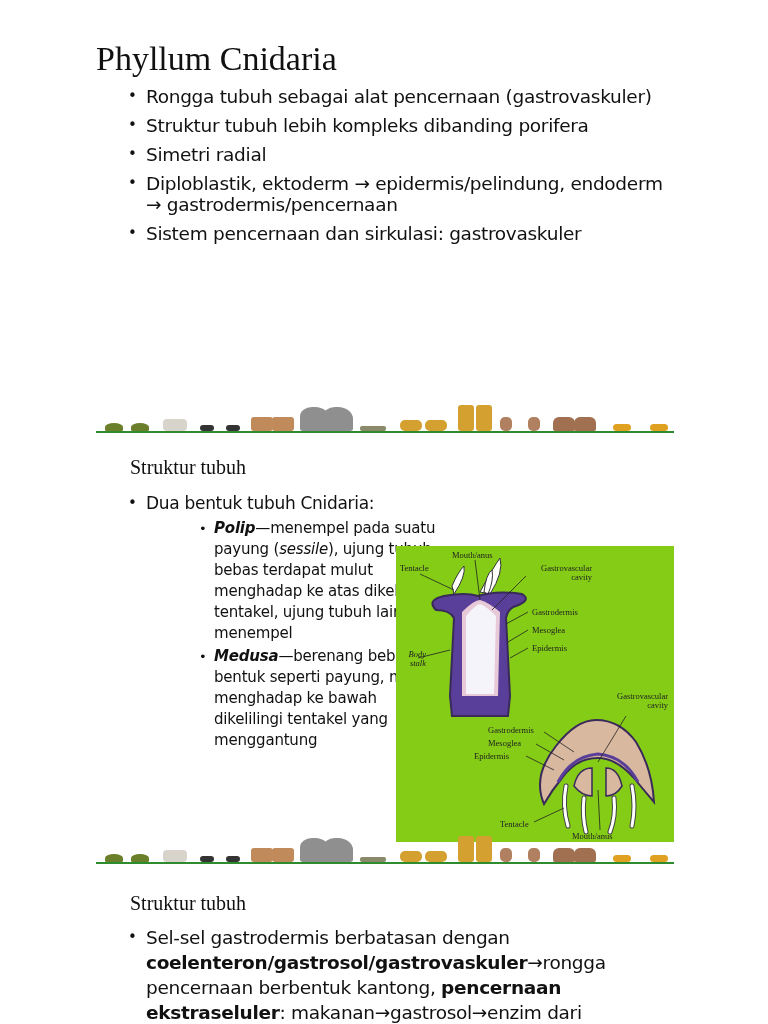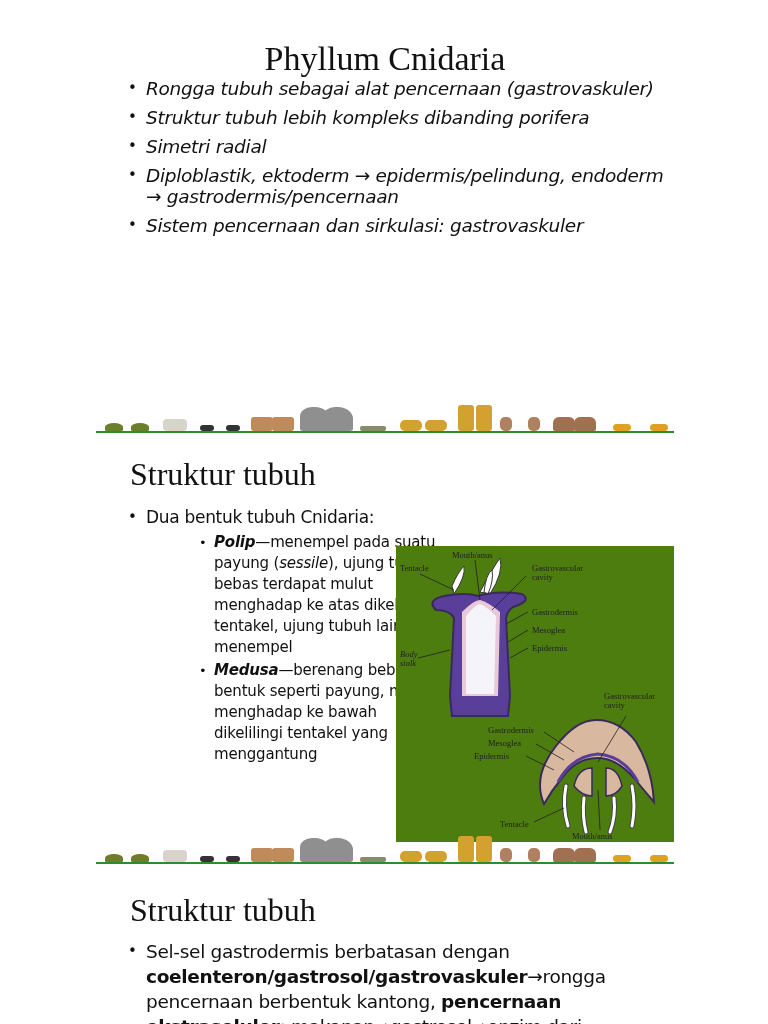--- a/index.html
+++ b/index.html
@@ -1,40 +1,40 @@
 <!DOCTYPE html>
 <html><head>
 <meta charset="utf-8">
 <style>
   html, body { margin:0; padding:0; background:#ffffff; }
   body { width:768px; height:1024px; overflow:hidden; position:relative; font-family:"Liberation Sans", sans-serif; color:#111; }
   .slide { position:absolute; left:96px; width:578px; }
   .title { font-family:"Liberation Serif", "DejaVu Serif", serif; font-weight:normal; color:#111; margin:0; }
-  .title.center { text-align:center; font-size:34px; }
-  .title.left { font-size:32px; padding-left:34px; }
+  .title.center { font-size:34px; }
+  .title.left { font-size:20px; padding-left:34px; }
   ul.bullets { list-style:none; margin:0; padding:0; }
   ul.bullets li { position:relative; padding-left:50px; font-size:18.5px; line-height:21px; color:#111; margin-bottom:8px; font-family:"DejaVu Sans", sans-serif; letter-spacing:-0.3px; }
   ul.bullets li::before { content:"•"; position:absolute; left:32px; top:0; font-size:15px; }
   ul.sub { list-style:none; margin:4px 0 0 0; padding:0; }
   ul.sub li { position:relative; padding-left:68px; font-size:15px; line-height:21px; margin-bottom:2px; font-family:"DejaVu Sans", sans-serif; letter-spacing:-0.2px; width:230px; }
   ul.sub li::before { content:"•"; position:absolute; left:53px; top:0; font-size:13px; }
   .b { font-weight:bold; }
   .i { font-style:italic; }
   .divider { position:absolute; left:96px; width:578px; height:40px; }
   .ground { position:absolute; left:0; right:0; bottom:0; height:2px; background:#2e8b2e; }
   .animal { position:absolute; bottom:2px; }
-  .diagram { position:absolute; left:396px; top:546px; width:278px; height:296px; background:#4d7c0f; }
+  .diagram { position:absolute; left:396px; top:546px; width:278px; height:296px; background:#84cc16;text-align:right; }
   .lbl { position:absolute; font-family:"Liberation Serif", serif; font-size:8.5px; color:#222; line-height:9px; }
 </style>
 </head>
 <body>
 
 <div class="slide" style="top:40px;">
   <h1 class="title center">Phyllum Cnidaria</h1>
-  <ul class="bullets" id="s1-bullets" style="font-style:italic;">
+  <ul class="bullets" id="s1-bullets" style="margin-top:8px;">
       <li><span>Rongga tubuh sebagai alat pencernaan (gastrovaskuler)</span></li>
       <li><span>Struktur tubuh lebih kompleks dibanding porifera</span></li>
       <li><span>Simetri radial</span></li>
       <li><span>Diploblastik, ektoderm → epidermis/pelindung, endoderm → gastrodermis/pencernaan</span></li>
       <li><span>Sistem pencernaan dan sirkulasi: gastrovaskuler</span></li>
     </ul>
 </div>
 
 <div class="divider" style="top:393px;">
   <div class="animals-row">

